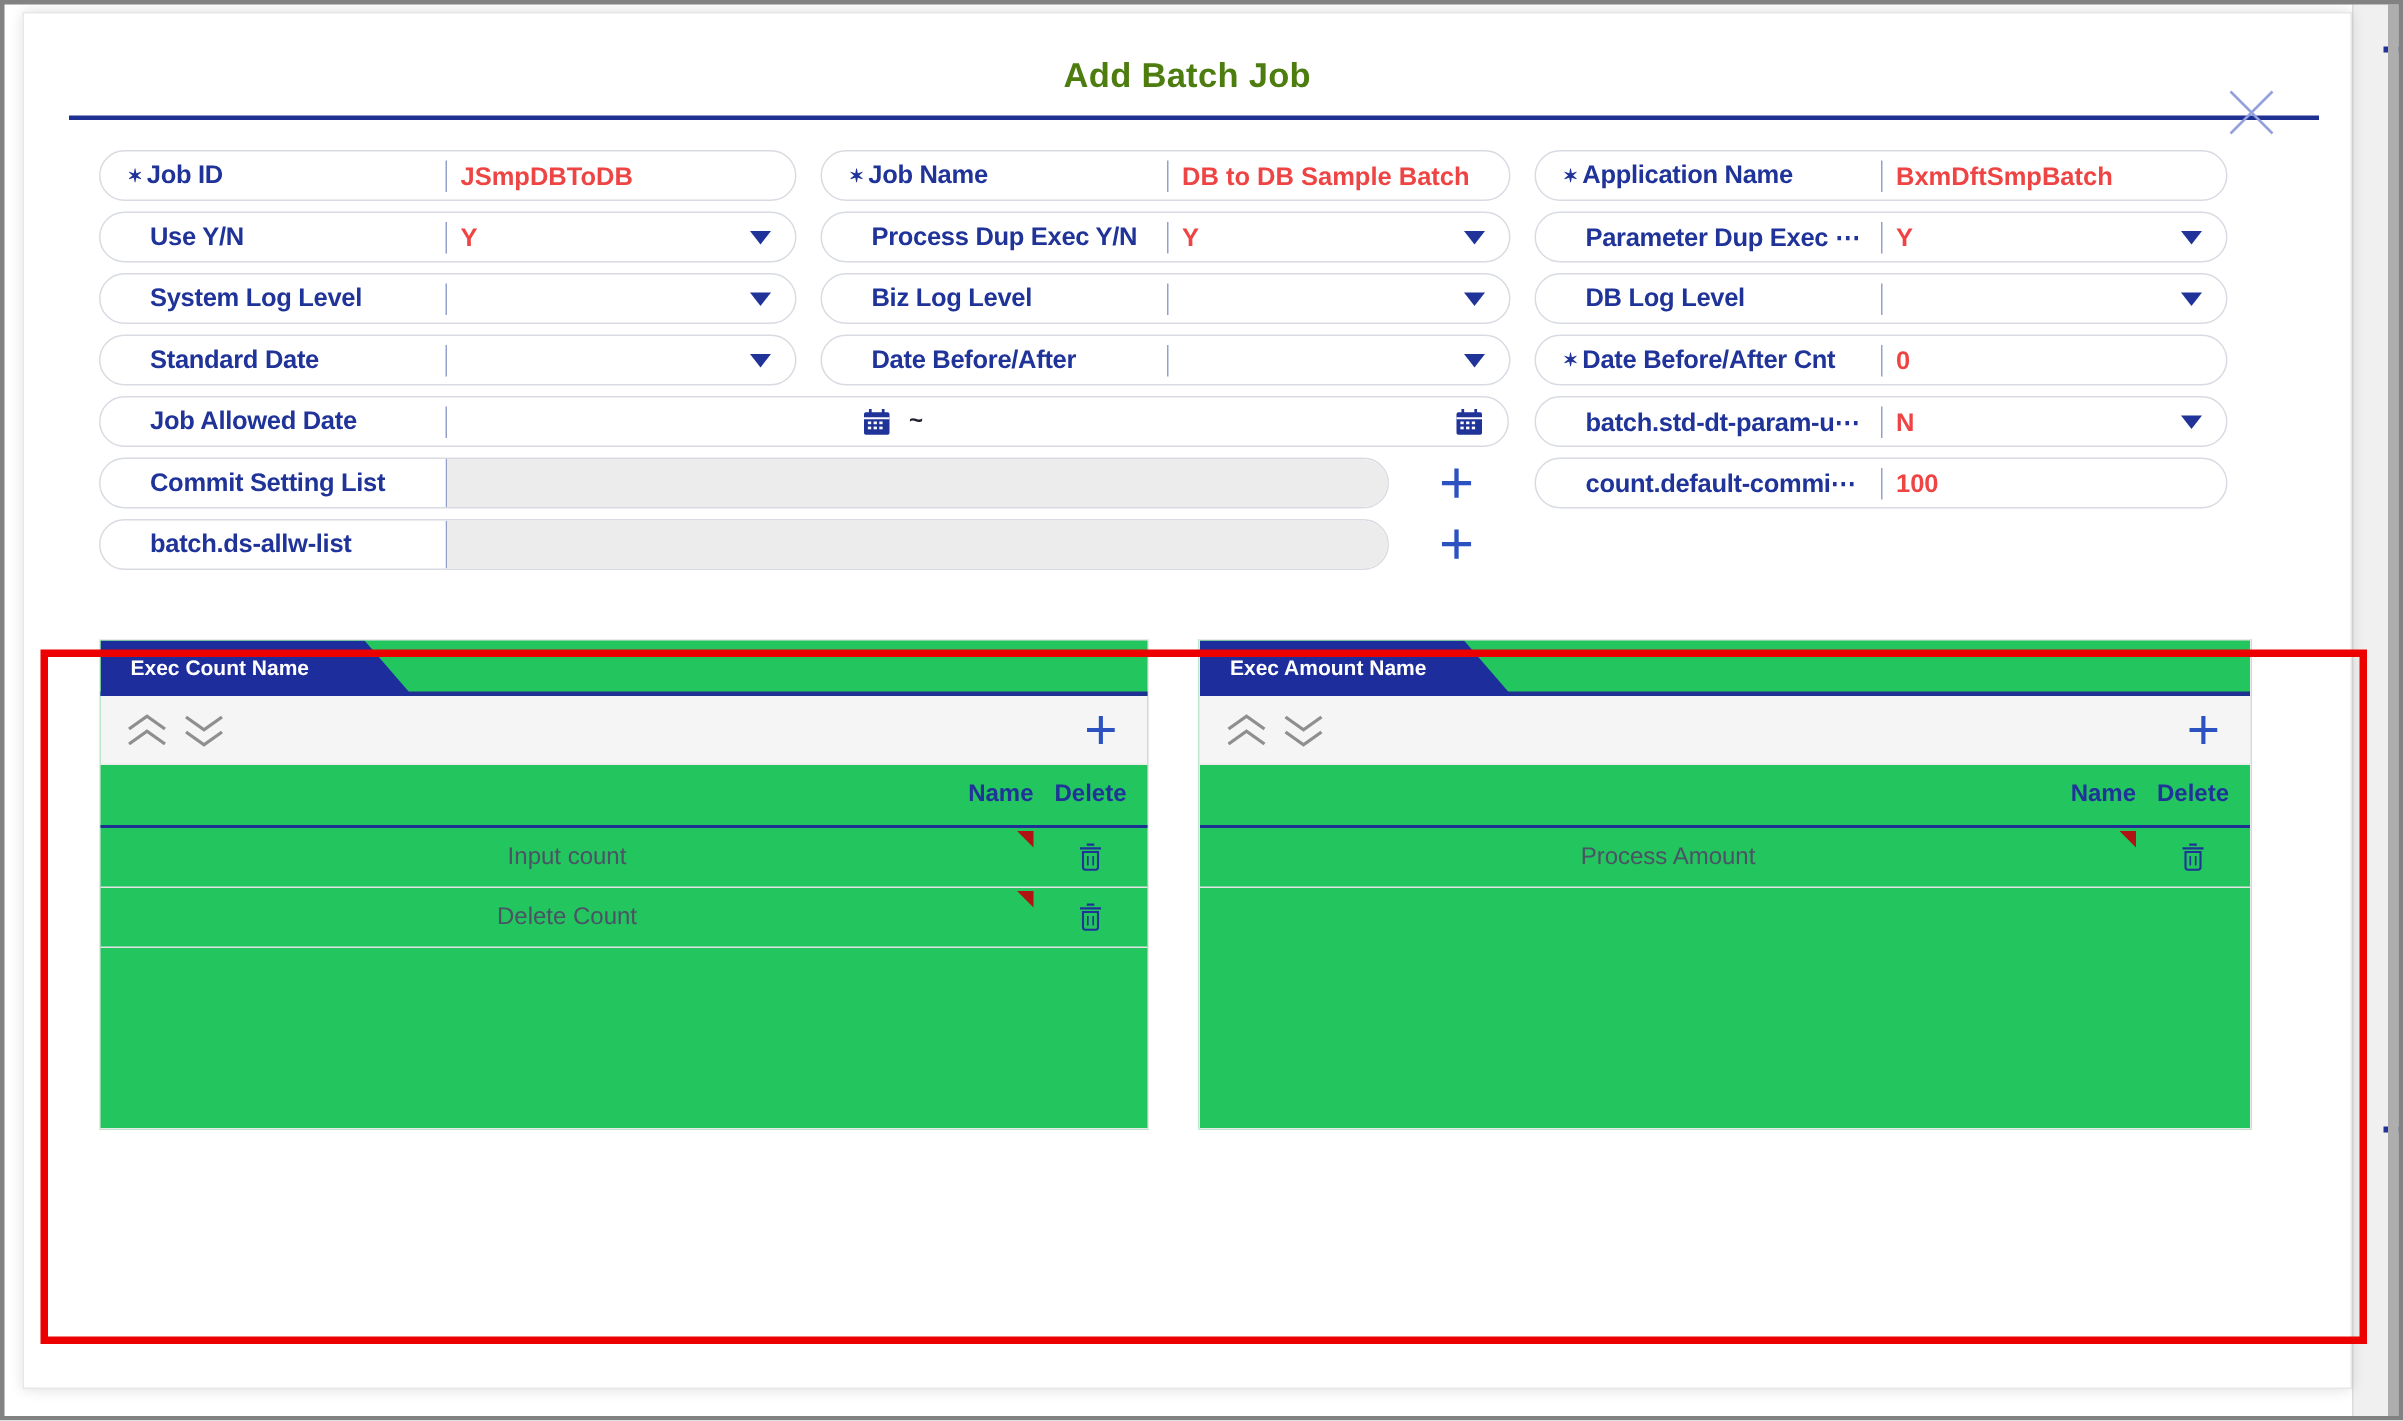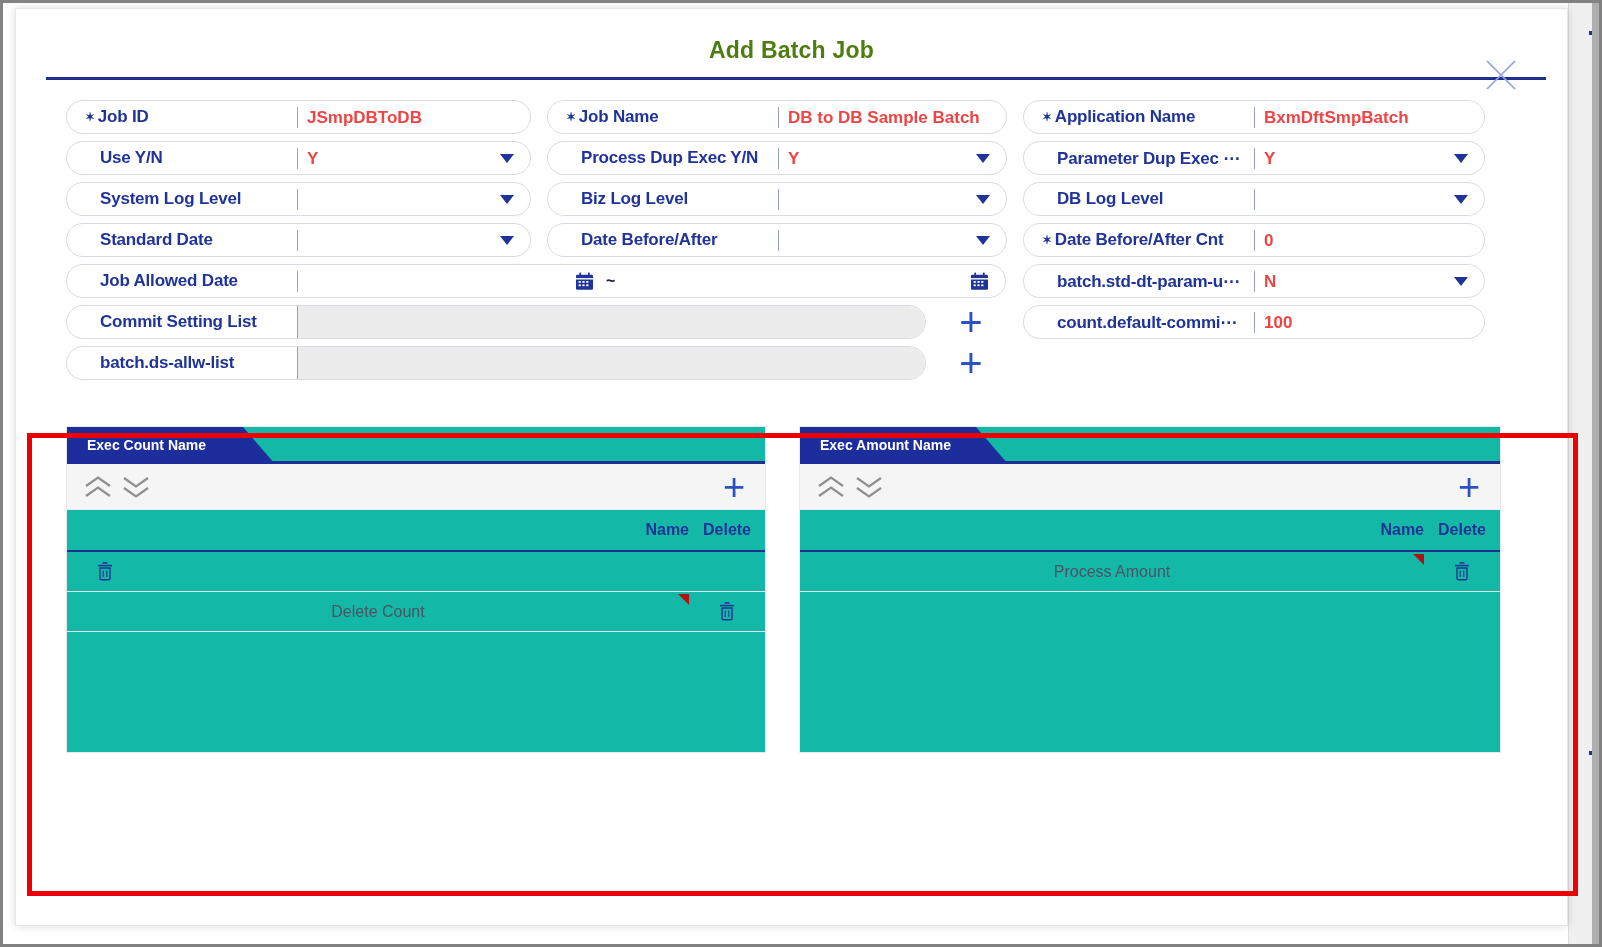--- a/index.html
+++ b/index.html
@@ -40,21 +40,21 @@
     border-left:1px solid #94a0ca; }
   .plus-btn { background:none; border:none; color:#2b52c0; font-size:40px; font-weight:100;
     line-height:30px; margin-left:28px; width:34px; cursor:pointer; }
   .date-spacer { flex:0 0 278px; border-left:1px solid #94a0ca; height:21px; }
   .cal-btn { background:none; border:none; cursor:pointer; line-height:0; padding:0; }
   .tilde { font-size:16px; font-weight:bold; color:#223; margin-left:12px; }
   .flex-sp { flex:1; }
 
   
   .panels { margin:46px 0 0 50px; display:flex; gap:33px; }
-  .panel { border:1px solid #e9e9e9; background:#14b8a6; height:327px; position:relative; }
+  .panel { border:1px solid #e9e9e9; background:#22c55e; height:327px; position:relative; }
   .panel.left { width:700px; }
   .panel.right { width:702px; }
   .panel-head { height:37px; border-bottom:3px solid #1e3192; }
   .tab { height:37px; width:208px; background:#1d2d9b; color:#fff; font-size:14px; font-weight:bold;
     line-height:37px; padding-left:20px; clip-path:polygon(0 0, calc(100% - 32px) 0, 100% 100%, 0 100%); }
   .toolbar { height:46px; background:#f5f5f6; display:flex; align-items:center; padding:0 14px 0 12px;
     border-bottom:1px solid #ececec; }
   .chev-btn { background:none; border:none; cursor:pointer; line-height:0; padding:2px 4px; }
   .toolbar .plus-btn { margin-left:auto; font-size:38px; }
   .thead { height:42px; display:flex; align-items:center; border-bottom:2px solid #1e3192; }
@@ -256,20 +256,24 @@
               <path d="M3 13 L15 21.5 L27 13"></path>
             </svg>
         </button>
         <button class="plus-btn">+</button>
       </div>
       <div class="thead">
         <div class="th name">Name</div>
         <div class="th del">Delete</div>
       </div>
       <div class="trow">
+        <div class="tcell name">
+            <span>Input count</span>
+            <i class="corner"></i>
+          </div>
         <div class="tcell del">
           <button class="trash-btn">
             <svg width="16" height="19" viewBox="0 0 16 19" fill="none" stroke="#1f3399">
                 <line x1="1" y1="3.6" x2="15" y2="3.6" stroke-width="1.5"></line>
                 <line x1="5.5" y1="1" x2="10.5" y2="1" stroke-width="1.5"></line>
                 <path d="M3 6 h10 v10.2 a1.6 1.6 0 0 1 -1.6 1.6 h-6.8 a1.6 1.6 0 0 1 -1.6 -1.6 z" stroke-width="1.4"></path>
                 <line x1="6.2" y1="8.6" x2="6.2" y2="15" stroke-width="1.1"></line>
                 <line x1="9.8" y1="8.6" x2="9.8" y2="15" stroke-width="1.1"></line>
               </svg>
           </button>

